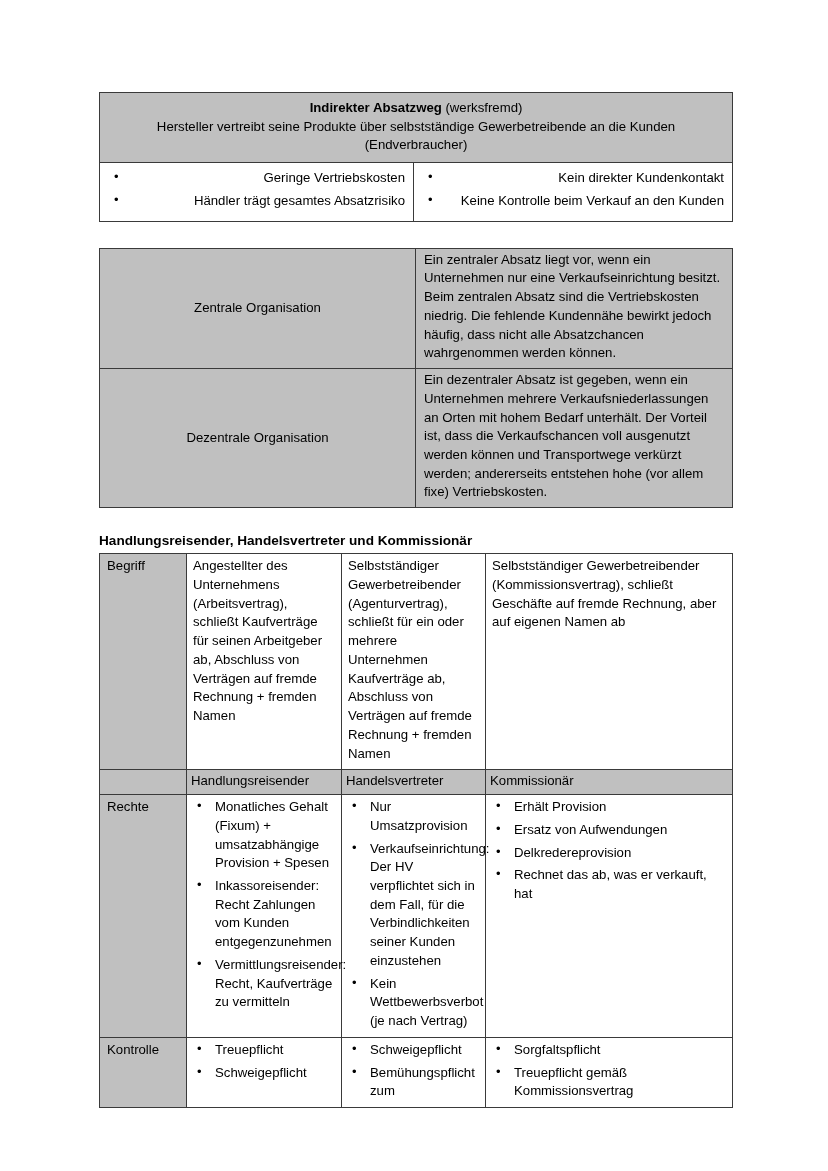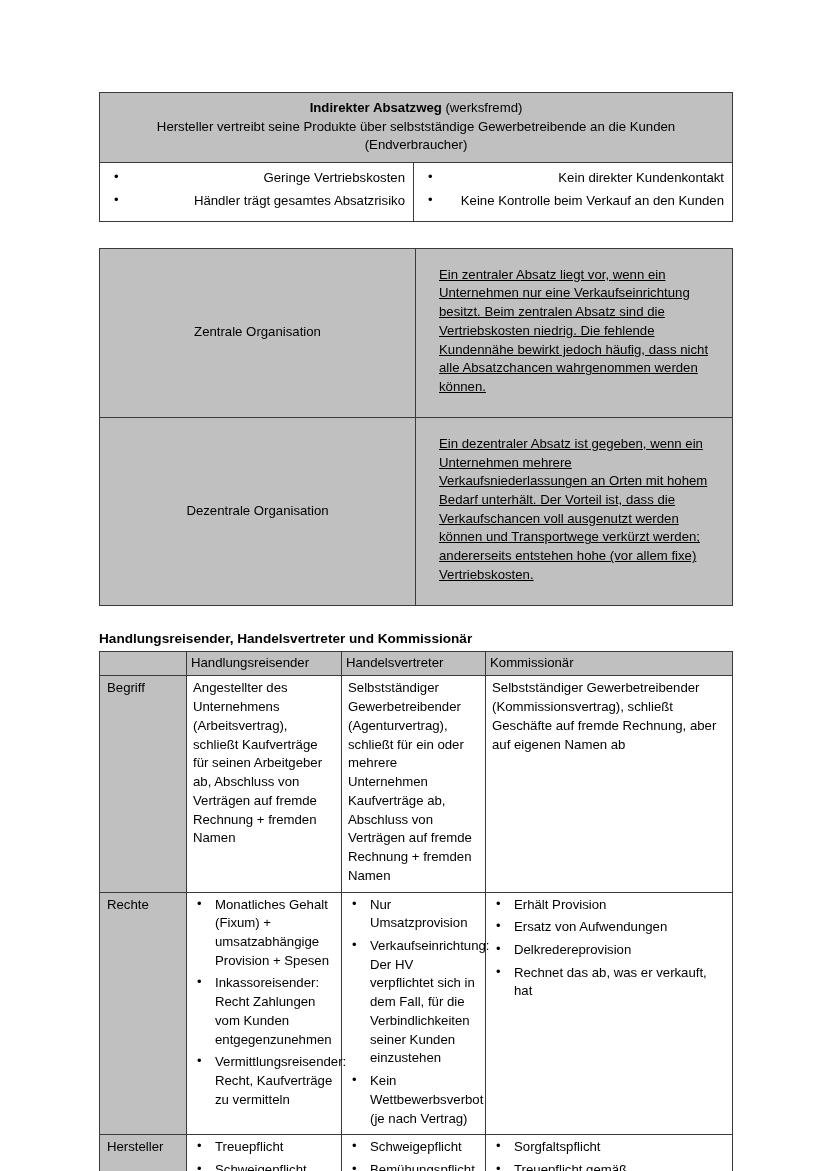--- a/index.html
+++ b/index.html
@@ -93,22 +93,21 @@
   
   #table-organisation td.label-cell {
     text-align: center;
     vertical-align: middle;
     padding: 20px 6px;
   }
   #table-organisation td.desc-cell {
     padding: 2px 8px 5px 8px;
   }
   #table-organisation td.desc-cell p {
-    margin: 15px;
-    text-decoration: underline;
+    margin: 0;
   }
 
   
   #table-vertrieb th { padding: 2px 4px 3px 4px; }
   #table-vertrieb td { padding: 3px 6px 6px 6px; }
   #table-vertrieb td.rowlabel {
     padding-left: 7px;
   }
   #table-vertrieb td p { margin: 0; }
 
@@ -189,40 +188,40 @@
 
   <table class="doc-table" id="table-vertrieb">
     <colgroup>
       <col class="col-a">
         <col class="col-b">
         <col class="col-c">
         <col class="col-d">
     </colgroup>
     <tbody>
       <tr>
+        <td class="gray rowlabel">Begriff</td>
+        <td>
+          <p>Angestellter des Unternehmens (Arbeitsvertrag), schließt Kaufverträge für seinen Arbeitgeber ab, Abschluss von Verträgen auf fremde Rechnung + fremden Namen</p>
+        </td>
+        <td>
+          <p>Selbstständiger Gewerbetreibender (Agenturvertrag), schließt für ein oder mehrere Unternehmen Kaufverträge ab, Abschluss von Verträgen auf fremde Rechnung + fremden Namen</p>
+        </td>
+        <td>
+          <p>Selbstständiger Gewerbetreibender (Kommissionsvertrag), schließt Geschäfte auf fremde Rechnung, aber auf eigenen Namen ab</p>
+        </td>
+      </tr>
+
+      <tr>
         <th class="gray"></th>
         <th class="gray center bold">Handlungsreisender</th>
         <th class="gray center bold">Handelsvertreter</th>
         <th class="gray center bold">Kommissionär</th>
       </tr>
 
       <tr>
-        <td class="gray rowlabel">Begriff</td>
-        <td>
-          <p>Angestellter des Unternehmens (Arbeitsvertrag), schließt Kaufverträge für seinen Arbeitgeber ab, Abschluss von Verträgen auf fremde Rechnung + fremden Namen</p>
-        </td>
-        <td>
-          <p>Selbstständiger Gewerbetreibender (Agenturvertrag), schließt für ein oder mehrere Unternehmen Kaufverträge ab, Abschluss von Verträgen auf fremde Rechnung + fremden Namen</p>
-        </td>
-        <td>
-          <p>Selbstständiger Gewerbetreibender (Kommissionsvertrag), schließt Geschäfte auf fremde Rechnung, aber auf eigenen Namen ab</p>
-        </td>
-      </tr>
-
-      <tr>
         <td class="gray rowlabel">Rechte</td>
         <td>
           <ul class="b tight">
             <li>Monatliches Gehalt (Fixum) + umsatzabhängige Provision + Spesen</li>
             <li>Inkassoreisender: Recht Zahlungen vom Kunden entgegenzunehmen</li>
             <li>Vermittlungsreisender: Recht, Kaufverträge zu vermitteln</li>
           </ul>
         </td>
         <td>
           <ul class="b tight">
@@ -235,21 +234,21 @@
           <ul class="b tight">
             <li>Erhält Provision</li>
             <li>Ersatz von Aufwendungen</li>
             <li>Delkredereprovision</li>
             <li>Rechnet das ab, was er verkauft, hat</li>
           </ul>
         </td>
       </tr>
 
       <tr>
-        <td class="gray rowlabel">Hersteller</td>
+        <td class="gray rowlabel">Kontrolle</td>
         <td>
           <ul class="b tight">
             <li>Treuepflicht</li>
             <li>Schweigepflicht</li>
           </ul>
         </td>
         <td>
           <ul class="b tight">
             <li>Schweigepflicht</li>
             <li>Bemühungspflicht zum</li>

